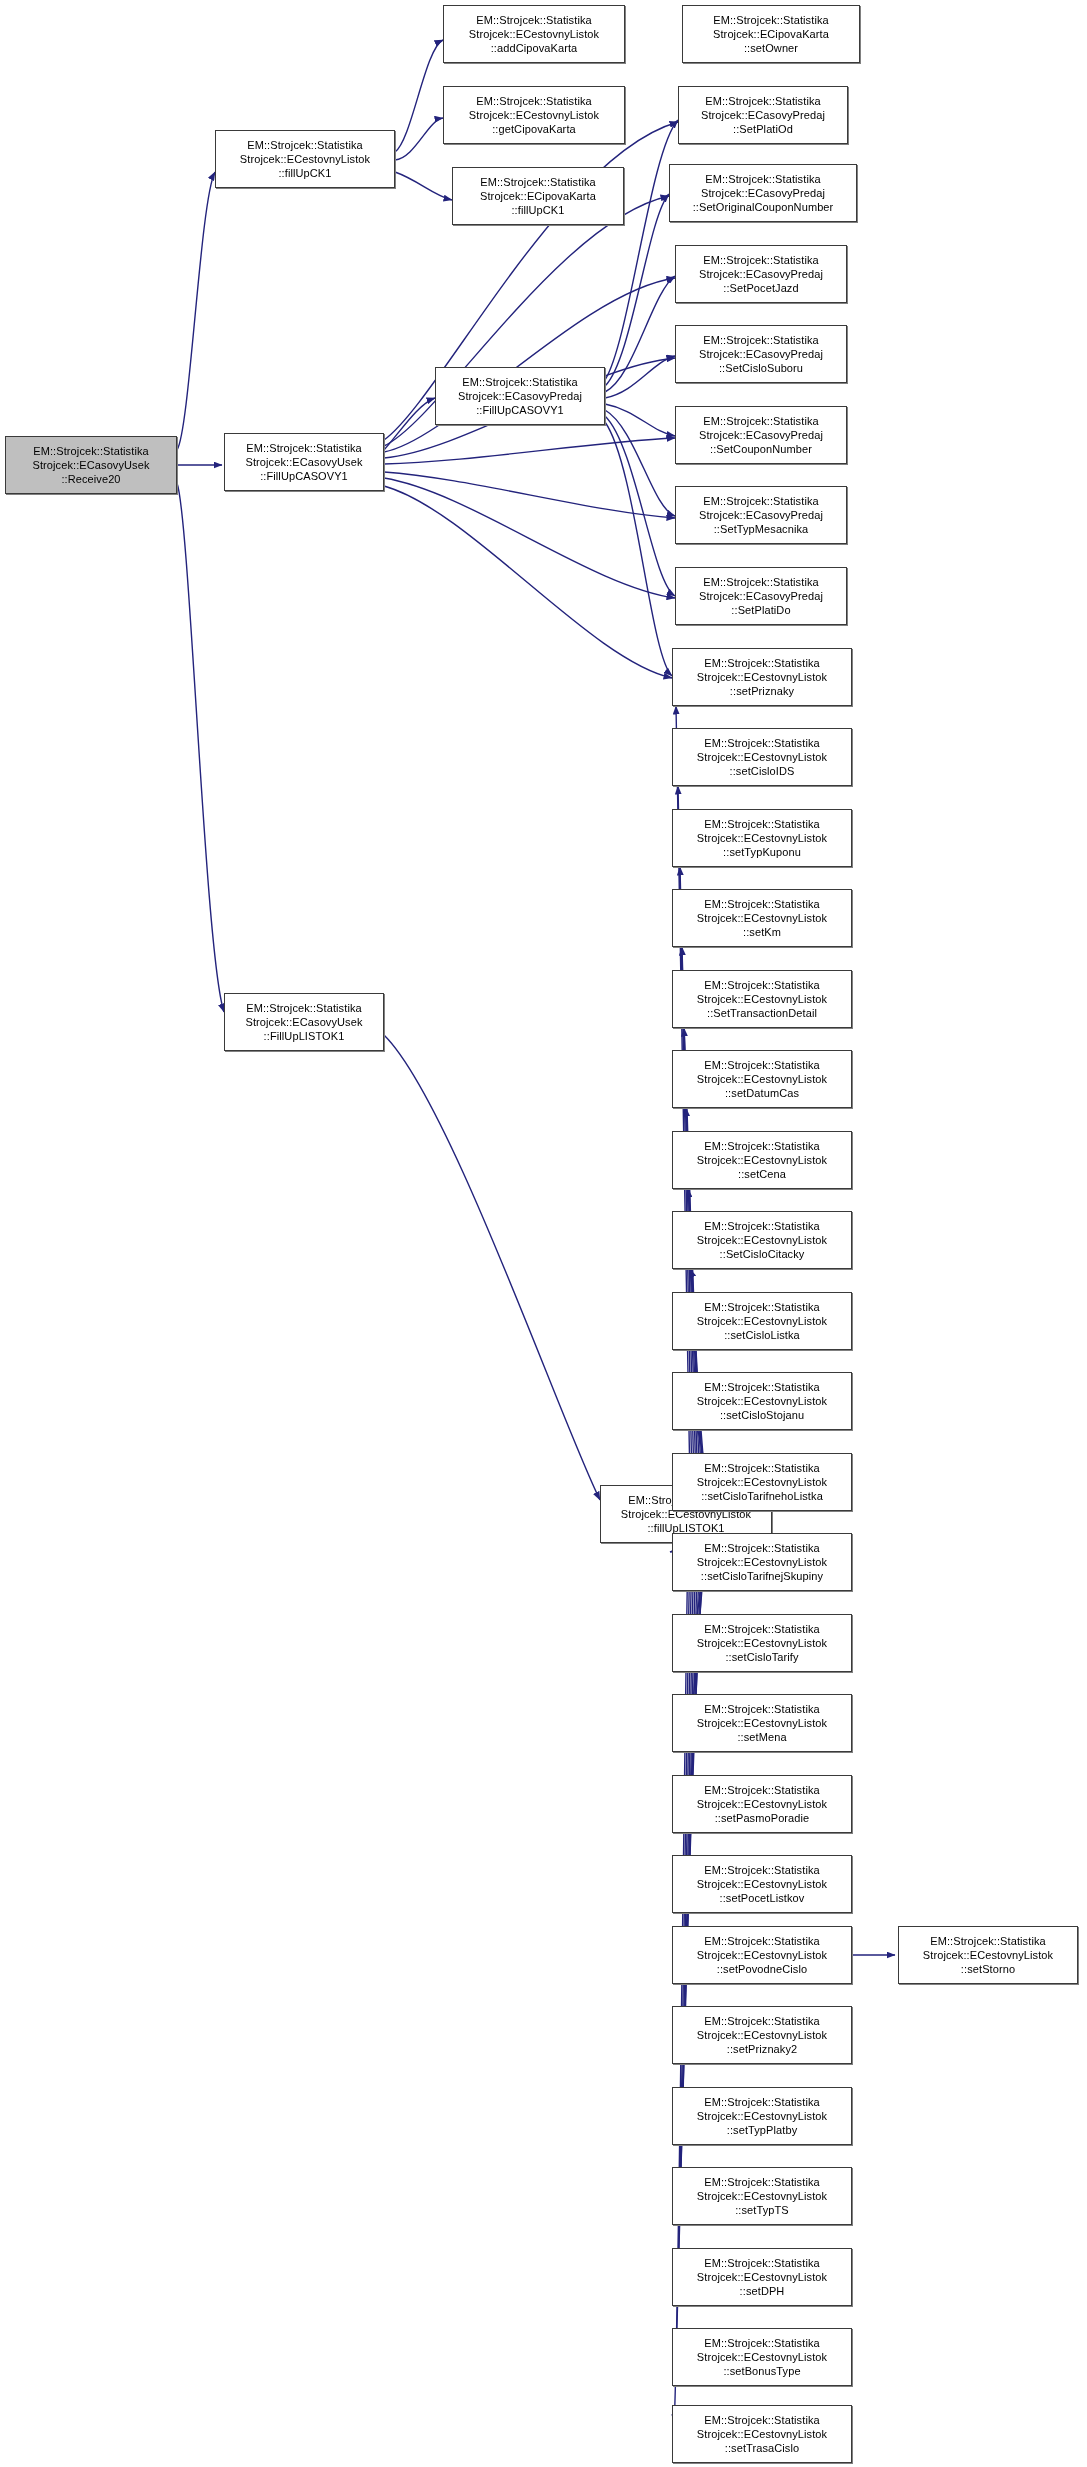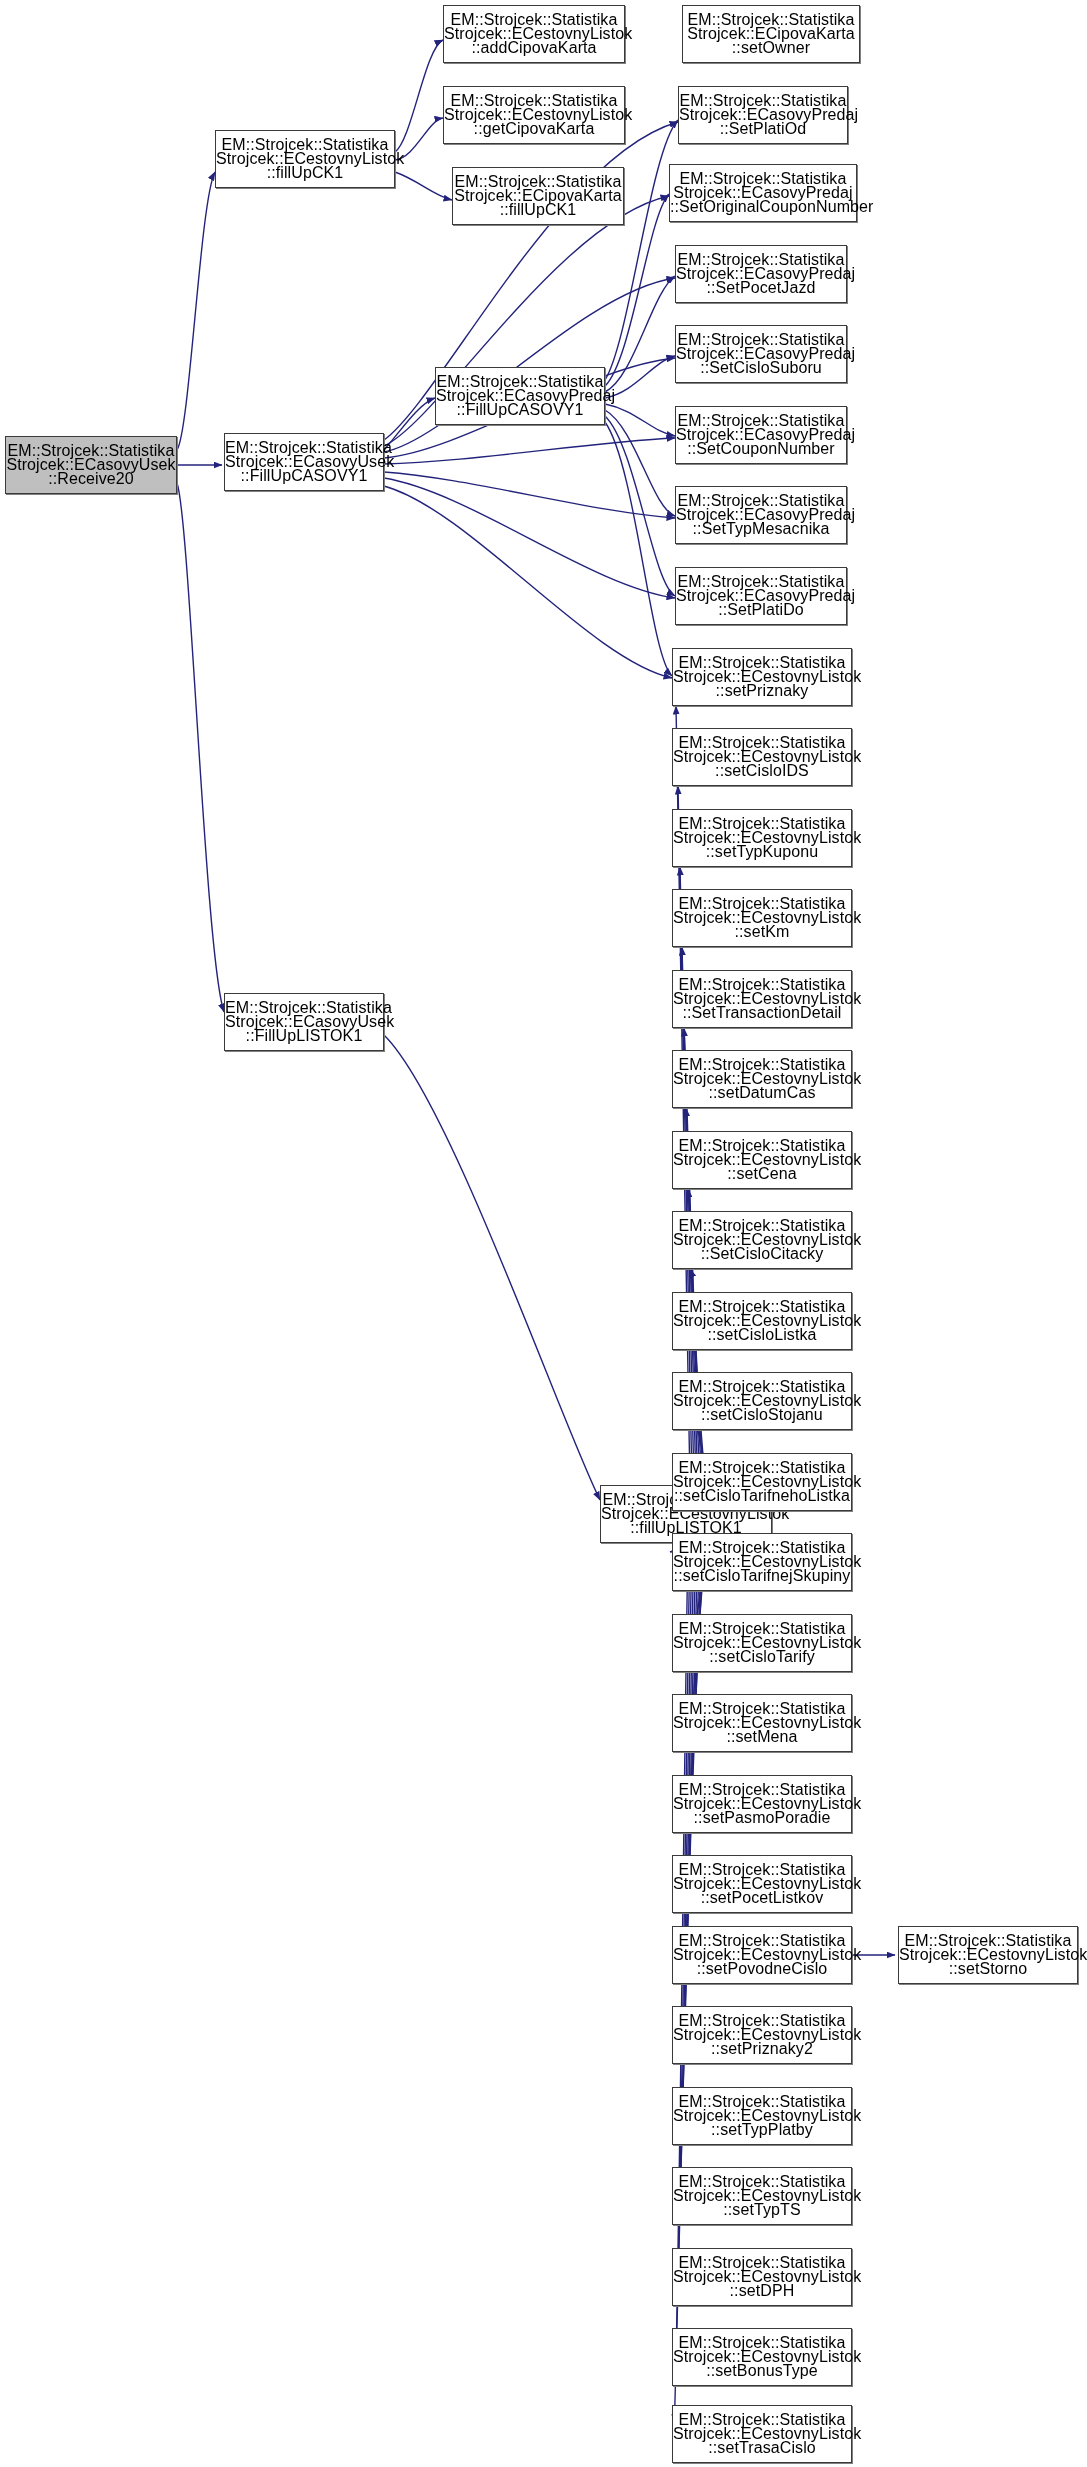--- a/index.html
+++ b/index.html
@@ -2,21 +2,21 @@
 <html><head>
 <meta charset="utf-8">
 <style>
   html,body{margin:0;padding:0;background:#ffffff;}
   body{font-family:"Liberation Sans","DejaVu Sans",sans-serif;}
   #graph-root{position:relative;width:1087px;height:2467px;background:#fff;overflow:hidden;}
   #edges{position:absolute;left:0;top:0;width:1087px;height:2467px;}
   .node{position:absolute;box-sizing:border-box;border:1px solid #3a3a3a;background:#ffffff;
         box-shadow:1px 1px 0 0 #808080;display:flex;align-items:center;justify-content:center;}
   .node.root{background:#bfbfbf;}
-  .node .lbl{display:block;width:100%;text-align:center;font-size:16px;line-height:14.2px;
+  .node .lbl{display:block;width:100%;text-align:center;font-size:11px;line-height:14.2px;
              color:#000;letter-spacing:0.1px;white-space:pre-line;padding:0 2px;}
 </style>
 </head>
 <body>
 
 <div id="graph-root">
   <svg id="edges" viewBox="0 0 1087 2467" xmlns="http://www.w3.org/2000/svg">
     <defs>
       <marker id="arrowhead" markerWidth="9" markerHeight="7" refX="8.5" refY="3.5" orient="auto" markerUnits="userSpaceOnUse">
         <polygon points="0 0, 9 3.5, 0 7" fill="#23237c"></polygon>

